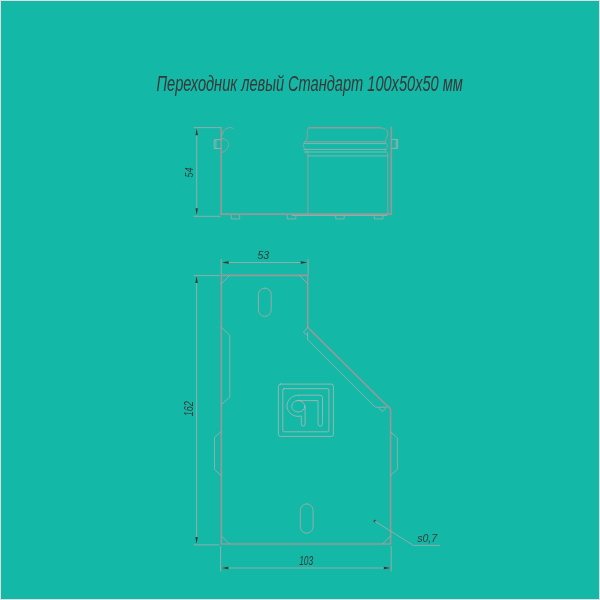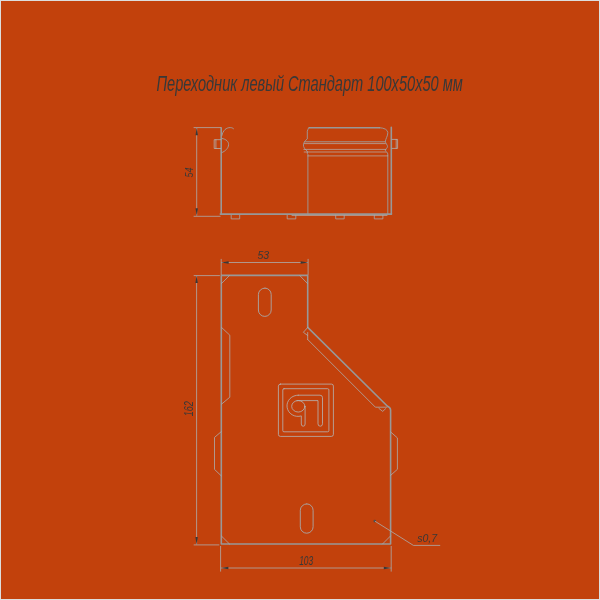--- a/index.html
+++ b/index.html
@@ -1,16 +1,16 @@
 <!DOCTYPE html>
 <html><head>
 <meta charset="utf-8">
 <style>
   html,body{margin:0;padding:0;background:#fff;}
-  #page{position:relative;width:600px;height:600px;background:#c2410c;box-sizing:border-box;border:1px solid #ddd;overflow:hidden;font-family:"Liberation Sans",sans-serif;}
+  #page{position:relative;width:600px;height:600px;background:#14b8a6;box-sizing:border-box;border:1px solid #ddd;overflow:hidden;font-family:"Liberation Sans",sans-serif;}
   svg{position:absolute;left:0;top:0;}
   text{font-family:"Liberation Sans",sans-serif;font-style:italic;fill:#383838;}
 </style>
 </head>
 <body>
 
 <div id="page">
 <svg width="600" height="600" viewBox="0 0 600 600" fill="none">
 
   <text id="title" transform="translate(155.5,90.2) scale(0.664,1)" font-size="22" fill="#2f2f2f">Переходник левый Стандарт 100х50х50 мм</text>

